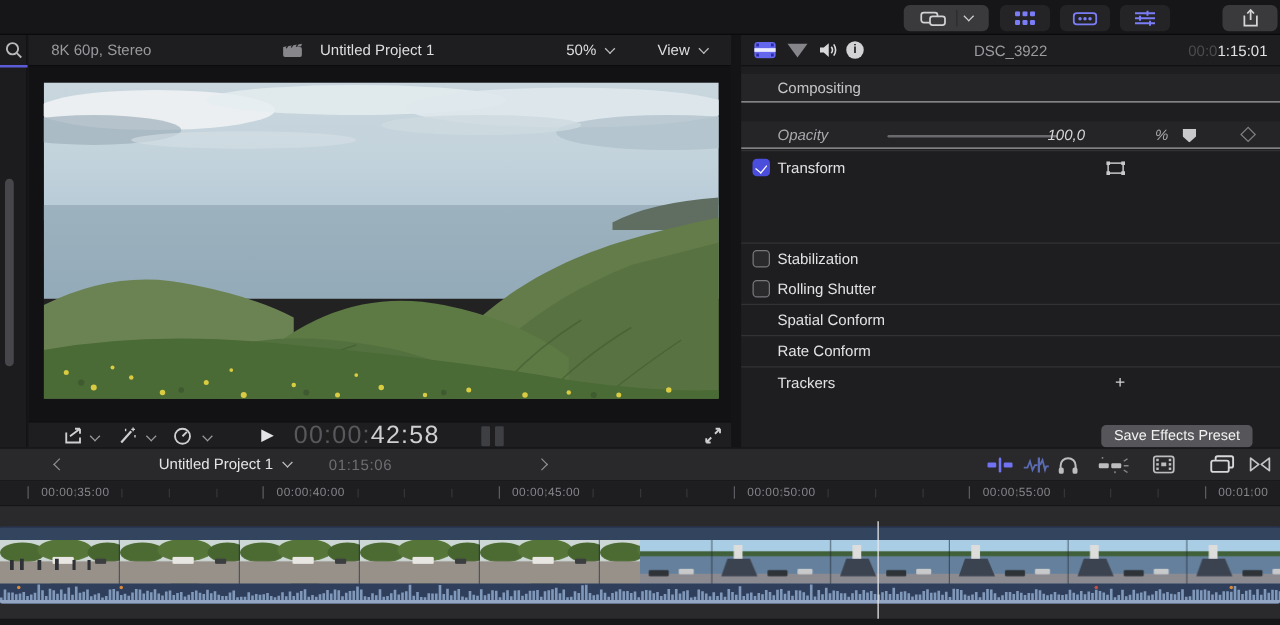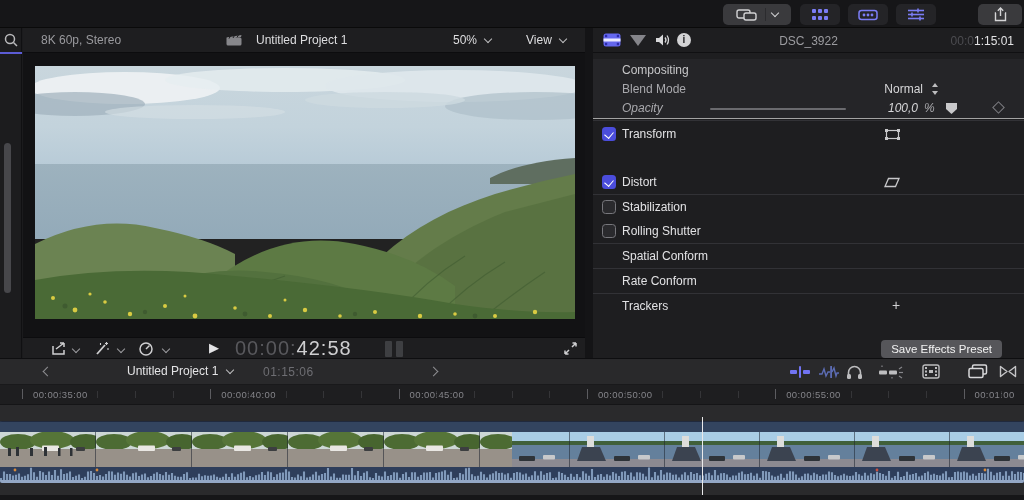--- a/index.html
+++ b/index.html
@@ -319,57 +319,43 @@
           </svg>
       </span>
       <span class="abs" style="left:84px;top:5px;width:14px;height:14px;border-radius:50%;background:#d3d3d5;color:#1e1e20;font-size:10px;font-weight:bold;text-align:center;line-height:14px;">i</span>
       <span class="abs" style="left:0;top:6px;width:431px;text-align:center;color:#9c9ca0;">DSC_3922</span>
       <span class="abs" style="right:10px;top:6px;"><span style="color:#4c4c50;">00:0</span><span style="color:#e2e2e4;">1:15:01</span></span>
     </div>
 
     <div class="irow shaded" style="top:31px;">
       <span class="lbl">Compositing</span>
     </div>
-    <div class="irow shaded" style="top:50px;">
-      <span class="lbl" style="color:#a9a9ad;">Blend Mode</span>
-      <span class="abs" style="left:230px;top:4px;width:100px;text-align:right;color:#d6d6d8;">Normal</span>
-      <span class="stepper abs" style="left:338px;top:5px;"></span>
-    </div>
     <div class="irow shaded" style="top:69px;height:22px;font-style:italic;">
       <span class="lbl" style="color:#a9a9ad;">Opacity</span>
       <span class="slider-track">
           <span class="slider-thumb"></span>
         </span>
-      <span class="abs" style="left:245px;top:4px;width:80px;text-align:right;color:#d6d6d8;">100,0</span>
+      <span class="abs" style="left:245px;top:4px;width:80px;text-align:left;color:#d6d6d8;">100,0</span>
       <span class="abs" style="left:331px;top:4px;color:#a9a9ad;">%</span>
       <span class="kf-diamond"></span>
     </div>
     <div class="hairline" style="top:92px;"></div>
 
     <div class="irow" style="top:95px;text-align:right;">
       <span class="checkbox on"></span>
       <span class="lbl" style="color:#e2e2e4;">Transform</span>
       <span class="icon-col">
         <svg width="15" height="11" viewBox="0 0 15 11">
             <rect x="1.5" y="1.5" width="12" height="8" fill="none" stroke="#c8c8ca" stroke-width="1.2"></rect>
             <g fill="#c8c8ca">
               <rect x="0" y="0" width="3" height="3"></rect>
               <rect x="12" y="0" width="3" height="3"></rect>
               <rect x="0" y="8" width="3" height="3"></rect>
               <rect x="12" y="8" width="3" height="3"></rect>
             </g>
-          </svg>
-      </span>
-    </div>
-    <div class="irow" style="top:143px;">
-      <span class="checkbox on"></span>
-      <span class="lbl" style="color:#e2e2e4;">Distort</span>
-      <span class="icon-col">
-        <svg width="16" height="11" viewBox="0 0 16 11">
-            <polygon points="4.5,1.5 15,1.5 11.5,9.5 1,9.5" fill="none" stroke="#c8c8ca" stroke-width="1.3"></polygon>
           </svg>
       </span>
     </div>
     <div class="hairline" style="top:166px;"></div>
     <div class="irow" style="top:168px;">
       <span class="checkbox off"></span>
       <span class="lbl" style="color:#e2e2e4;">Stabilization</span>
     </div>
     <div class="irow" style="top:192px;">
       <span class="checkbox off"></span>

